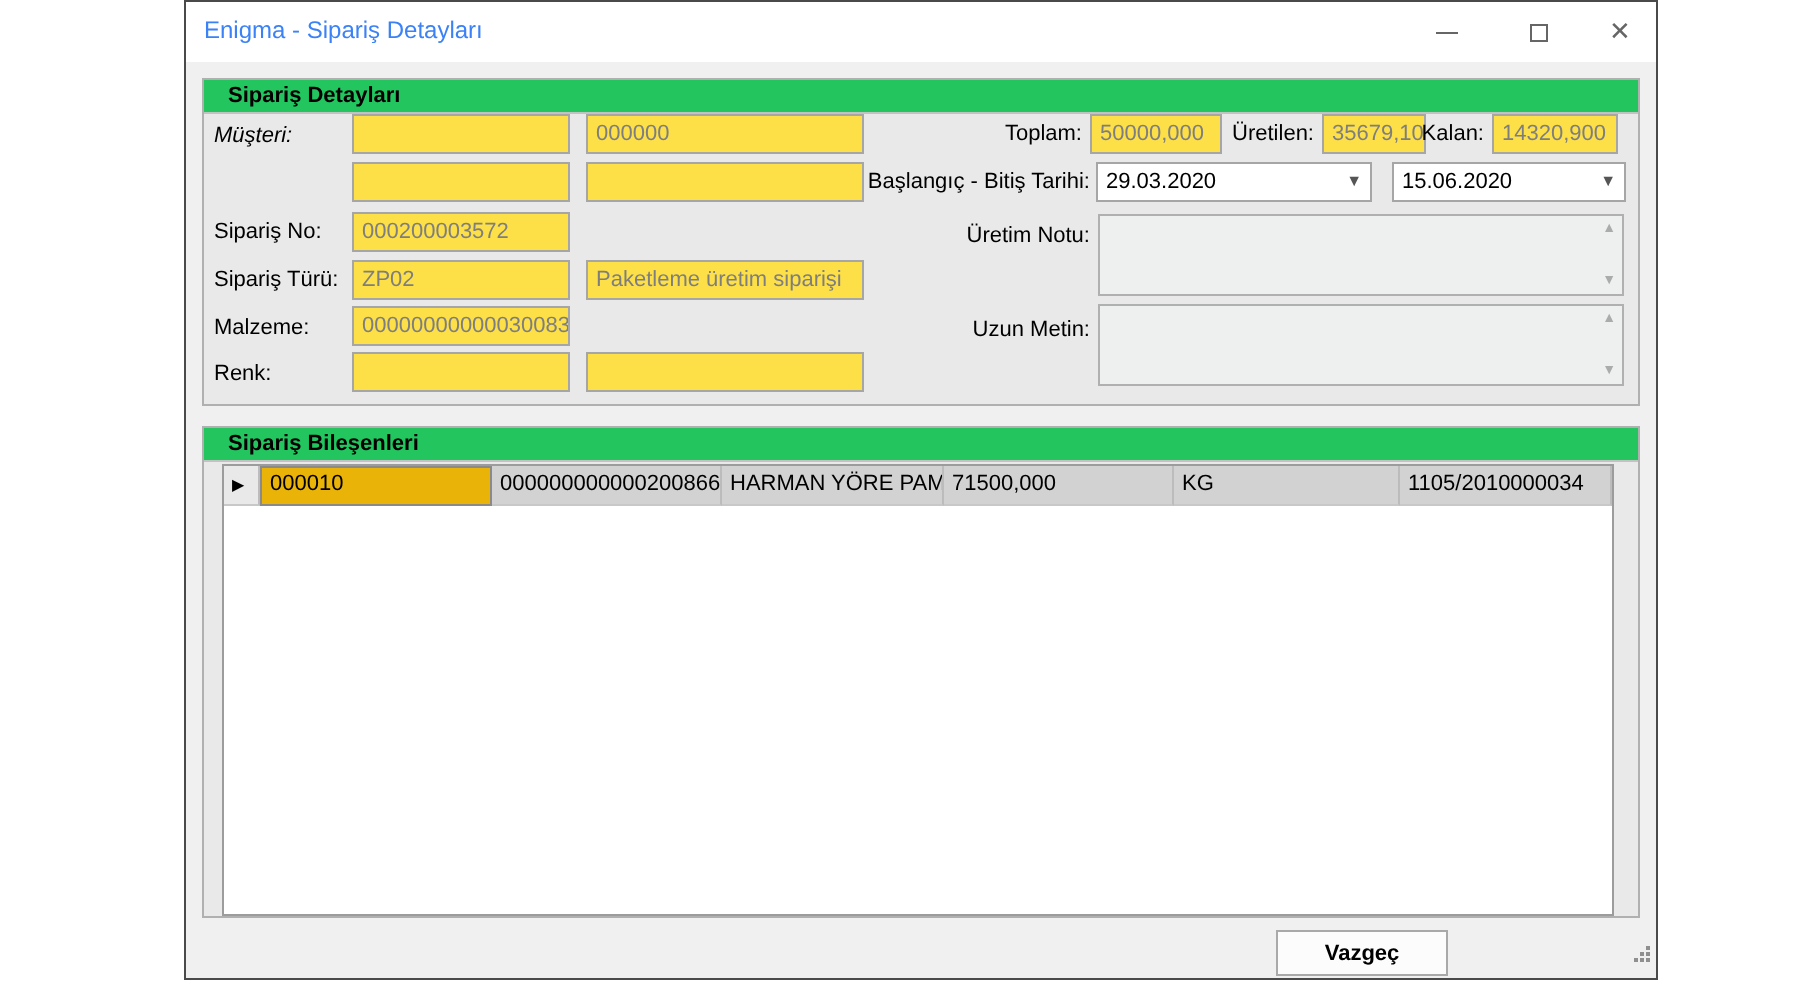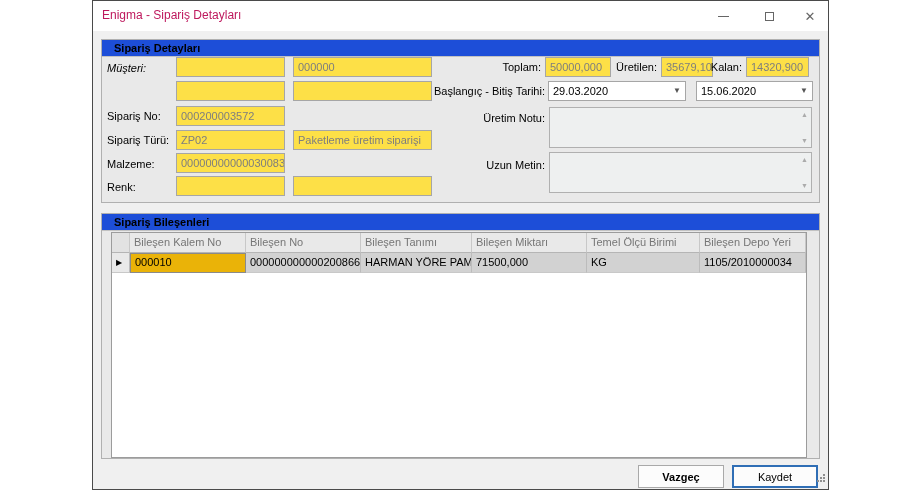--- a/index.html
+++ b/index.html
@@ -4,31 +4,31 @@
 <style>
   * { margin:0; padding:0; box-sizing:border-box; }
   html,body { width:907px; height:493px; background:#ffffff; overflow:hidden;
               font-family:"Liberation Sans","DejaVu Sans",sans-serif; }
 
   .window { position:absolute; left:92px; top:0; width:737px; height:490px;
             background:#f0f0f0; border:1px solid #4a4a4a; }
 
   
   .titlebar { position:absolute; left:0; top:0; width:100%; height:30px; background:#ffffff; }
-  .title { position:absolute; left:9px; top:7px; font-size:12px; color:#be185d; white-space:nowrap; }
+  .title { position:absolute; left:9px; top:7px; font-size:12px; color:#3b82f6; white-space:nowrap; }
   .controls { position:absolute; right:0; top:0; height:30px; display:flex; }
   .ctrl { width:46px; height:30px; display:flex; align-items:center; justify-content:center;
           color:#666; font-size:11px; cursor:default; }
   .ctrl.close { width:36px; font-size:13px; }
   .ctrl.max span { display:block; width:9px; height:9px; border:1px solid #666; }
   .ctrl.min span { display:block; width:11px; height:1px; background:#666; }
 
   
   .groupbox { position:absolute; border:1px solid #b0b0b0; background:#e9e9e9; }
-  .group-header { height:17px; background:#1d4ed8; border-bottom:1px solid #c2c2c2;
+  .group-header { height:17px; background:#22c55e; border-bottom:1px solid #c2c2c2;
                   font-size:11px; font-weight:bold; color:#000; padding:2px 0 0 12px; }
   #group-details { left:8px; top:38px; width:719px; height:164px; }
   #group-components { left:8px; top:212px; width:719px; height:246px; }
 
   .lbl { position:absolute; font-size:11px; color:#000; white-space:nowrap; }
   .lbl.r { text-align:right; }
 
   .field { position:absolute; height:20px; background:#fde047; border:1px solid #a6a6a6;
            font-size:11px; color:#7e7e7e; line-height:18px; padding:0 4px;
            white-space:nowrap; overflow:hidden; }
@@ -132,42 +132,32 @@
     <span></span>
     <span class="scroll-up">▲</span>
     <span class="scroll-down">▼</span>
   </div>
 
   <div class="groupbox" id="group-components">
     <div class="group-header">Sipariş Bileşenleri</div>
   </div>
 
   <div class="grid">
-    <div class="grid-header">
-      <div class="gh-cell c0 sel"></div>
-      <div class="gh-cell c1">Bileşen Kalem No</div>
-      <div class="gh-cell c2">Bileşen No</div>
-      <div class="gh-cell c3">Bileşen Tanımı</div>
-      <div class="gh-cell c4">Bileşen Miktarı</div>
-      <div class="gh-cell c5">Temel Ölçü Birimi</div>
-      <div class="gh-cell c6">Bileşen Depo Yeri</div>
-    </div>
     <div class="grid-row">
       <div class="gr-cell c0 sel">▶</div>
       <div class="gr-cell c1 edit">000010</div>
       <div class="gr-cell c2">000000000000200866</div>
       <div class="gr-cell c3">HARMAN YÖRE PAMUK</div>
       <div class="gr-cell c4 num">71500,000</div>
       <div class="gr-cell c5">KG</div>
       <div class="gr-cell c6">1105/2010000034</div>
     </div>
   </div>
 
   <div class="btn" id="btn-cancel">Vazgeç</div>
-  <div class="btn" id="btn-save">Kaydet</div>
 
   <div class="grip">
     <svg width="11" height="11">
       <g fill="#8f8f8f">
         <rect x="8" y="2" width="2" height="2"></rect>
         <rect x="5" y="5" width="2" height="2"></rect>
         <rect x="8" y="5" width="2" height="2"></rect>
         <rect x="2" y="8" width="2" height="2"></rect>
         <rect x="5" y="8" width="2" height="2"></rect>
         <rect x="8" y="8" width="2" height="2"></rect>

